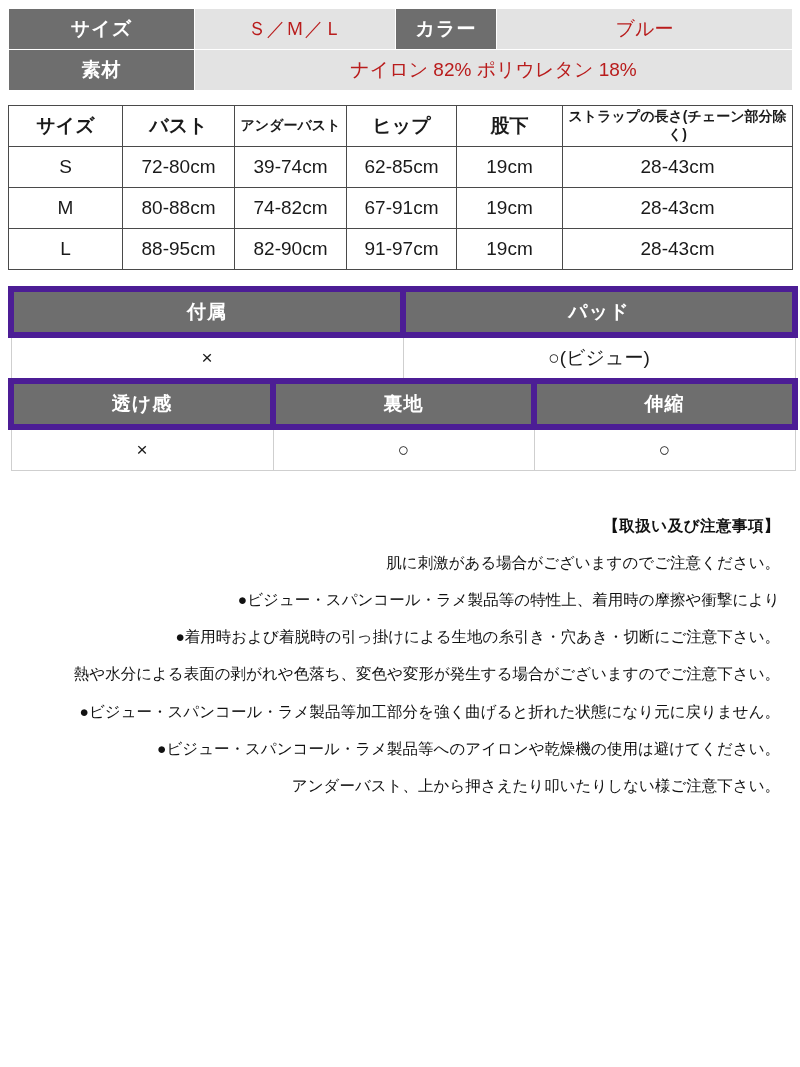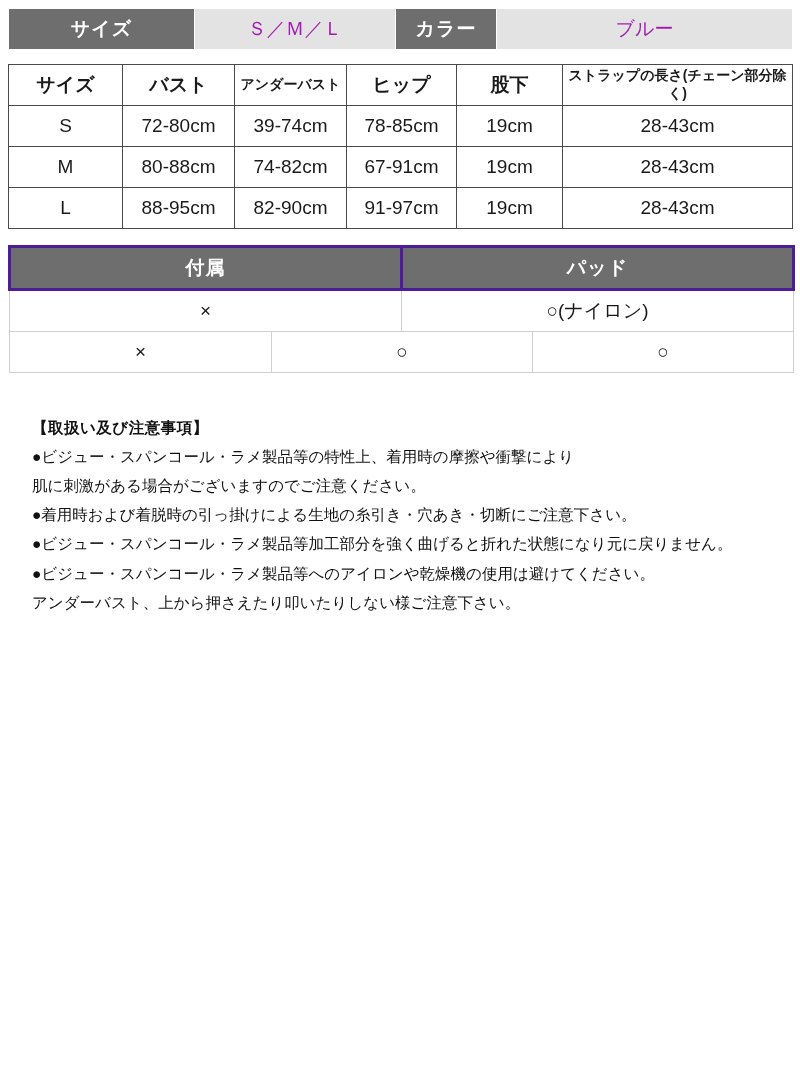--- a/index.html
+++ b/index.html
@@ -37,21 +37,21 @@
     font-size: 19px;
   }
   .spec-table .hdr {
     background: #6e6e6e;
     color: #ffffff;
     font-weight: bold;
     letter-spacing: 1px;
   }
   .spec-table .val {
     background: #e3e3e3;
-    color: #a21caf;
+    color: #b91c1c;
   }
 
   
   .size-table {
     margin-top: 14px;
   }
   .size-table td {
     border: 1px solid #4a4a4a;
     height: 38px;
     text-align: center;
@@ -64,21 +64,21 @@
   }
   .size-table td.small {
     font-size: 14px;
   }
 
   
   .opt-table {
     margin-top: 16px;
   }
   .opt-table td {
-    border: 3px solid #4c1d95;
+    border: 6px solid #4c1d95;
     height: 38px;
     text-align: center;
     vertical-align: middle;
     font-size: 19px;
   }
   .opt-table td.h {
     background: #6e6e6e;
     color: #ffffff;
     font-weight: bold;
     letter-spacing: 1px;
@@ -95,42 +95,47 @@
     padding-left: 20px;
     font-size: 15.5px;
     line-height: 1.62;
     color: #111111;
   }
   .notes .title {
     font-weight: bold;
     letter-spacing: 0.5px;
   }
   .notes p {
-    margin: 4px;
+    margin: 12px;
     white-space: pre-wrap;
+    text-align: right;
   }
 </style>
 </head>
 <body>
 
 <div class="page">
 
   <table class="spec-table">
     <colgroup>
       <col style="width:186px">
       <col style="width:201px">
       <col style="width:101px">
       <col style="width:296px">
     </colgroup>
     <tbody>
       <tr>
         <td class="hdr">サイズ</td>
         <td class="val">Ｓ／Ｍ／Ｌ</td>
         <td class="hdr">カラー</td>
         <td class="val">ブルー</td>
+      </tr>
+      <tr>
+        <td class="hdr">素材</td>
+        <td class="val" colspan="3">ナイロン 82%  ポリウレタン 18%</td>
       </tr>
     </tbody>
   </table>
 
   <table class="size-table">
     <colgroup>
       <col style="width:114px">
       <col style="width:112px">
       <col style="width:112px">
       <col style="width:110px">
@@ -143,21 +148,21 @@
         <td>バスト</td>
         <td class="small">アンダーバスト</td>
         <td>ヒップ</td>
         <td>股下</td>
         <td class="small">ストラップの長さ(チェーン部分除く)</td>
       </tr>
       <tr>
         <td>S</td>
         <td>72-80cm</td>
         <td>39-74cm</td>
-        <td>78-85cm</td>
+        <td>62-85cm</td>
         <td>19cm</td>
         <td>28-43cm</td>
       </tr>
       <tr>
         <td>M</td>
         <td>80-88cm</td>
         <td>74-82cm</td>
         <td>67-91cm</td>
         <td>19cm</td>
         <td>28-43cm</td>
@@ -182,33 +187,39 @@
       <col style="width:131px">
       <col style="width:130px">
     </colgroup>
     <tbody>
       <tr>
         <td class="h" colspan="3">付属</td>
         <td class="h" colspan="3">パッド</td>
       </tr>
       <tr>
         <td class="v" colspan="3">×</td>
-        <td class="v" colspan="3">○(ナイロン)</td>
+        <td class="v" colspan="3">○(ビジュー)</td>
+      </tr>
+      <tr>
+        <td class="h" colspan="2">透け感</td>
+        <td class="h" colspan="2">裏地</td>
+        <td class="h" colspan="2">伸縮</td>
       </tr>
       <tr>
         <td class="v" colspan="2">×</td>
         <td class="v" colspan="2">○</td>
         <td class="v" colspan="2">○</td>
       </tr>
     </tbody>
   </table>
 
   <div class="notes">
     <p class="title">【取扱い及び注意事項】</p>
+    <p>肌に刺激がある場合がございますのでご注意ください。</p>
     <p>●ビジュー・スパンコール・ラメ製品等の特性上、着用時の摩擦や衝撃により</p>
-    <p>肌に刺激がある場合がございますのでご注意ください。</p>
     <p>●着用時および着脱時の引っ掛けによる生地の糸引き・穴あき・切断にご注意下さい。</p>
+    <p>熱や水分による表面の剥がれや色落ち、変色や変形が発生する場合がございますのでご注意下さい。</p>
     <p>●ビジュー・スパンコール・ラメ製品等加工部分を強く曲げると折れた状態になり元に戻りません。</p>
     <p>●ビジュー・スパンコール・ラメ製品等へのアイロンや乾燥機の使用は避けてください。</p>
     <p>アンダーバスト、上から押さえたり叩いたりしない様ご注意下さい。</p>
   </div>
 
 </div>
 
 </body></html>

